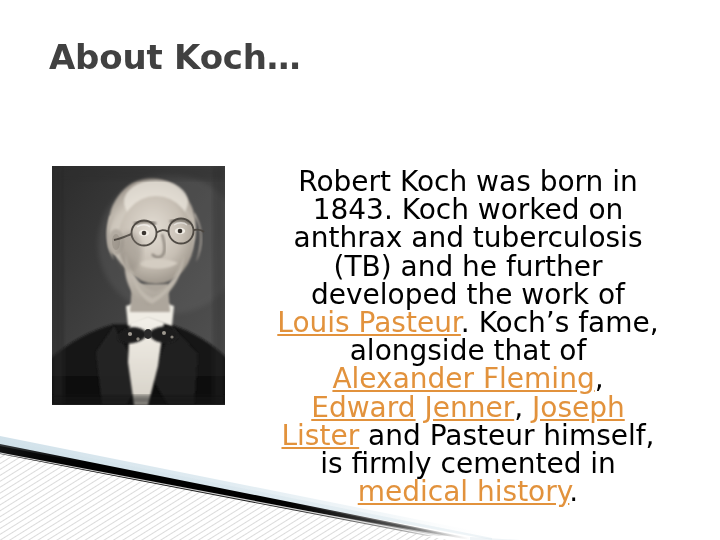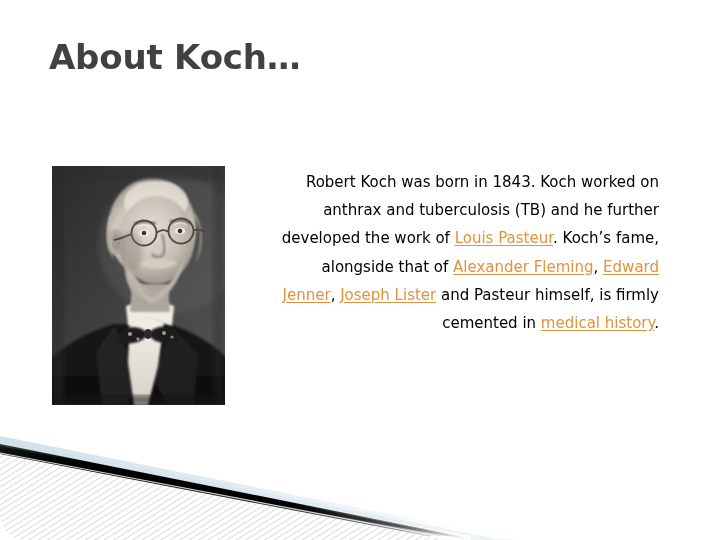--- a/index.html
+++ b/index.html
@@ -7,21 +7,20 @@
     padding: 0;
     background: #ffffff;
   }
   #slide {
     position: relative;
     width: 720px;
     height: 540px;
     overflow: hidden;
     background: #ffffff;
     font-family: "DejaVu Sans", sans-serif;
-    border-radius: 26px;
   }
 
   
   #slide-title {
     position: absolute;
     left: 49px;
     top: 40px;
     font-family: "DejaVu Sans", sans-serif;
     font-size: 34px;
     font-weight: bold;
@@ -43,24 +42,24 @@
   }
   #portrait svg { display: block; }
 
   
   #body-text {
     position: absolute;
     left: 277px;
     top: 168px;
     width: 382px;
     font-family: "DejaVu Sans", sans-serif;
-    font-size: 15px;
+    font-size: 28px;
     line-height: 28.2px;
     color: #000000;
-    text-align: right;
+    text-align: center;
     word-spacing: 0px;
   }
   #body-text .lnk {
     color: #e2923c;
     text-decoration: underline;
     text-decoration-color: #e2923c;
     text-underline-offset: 2px;
     cursor: pointer;
   }
 

